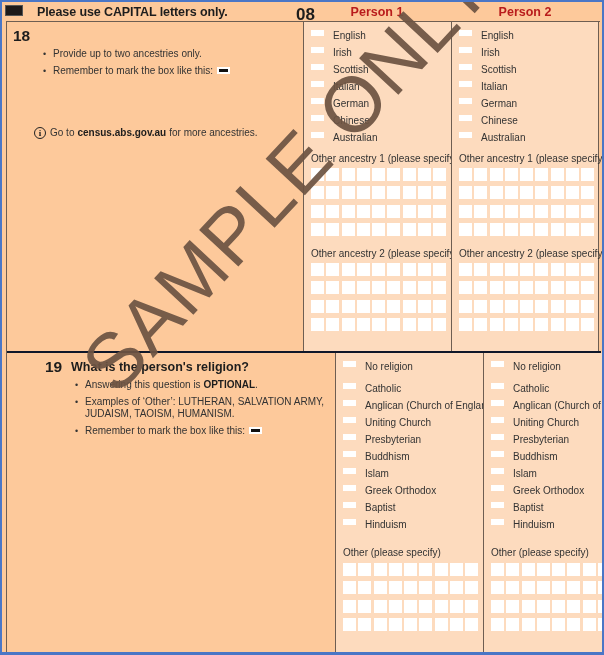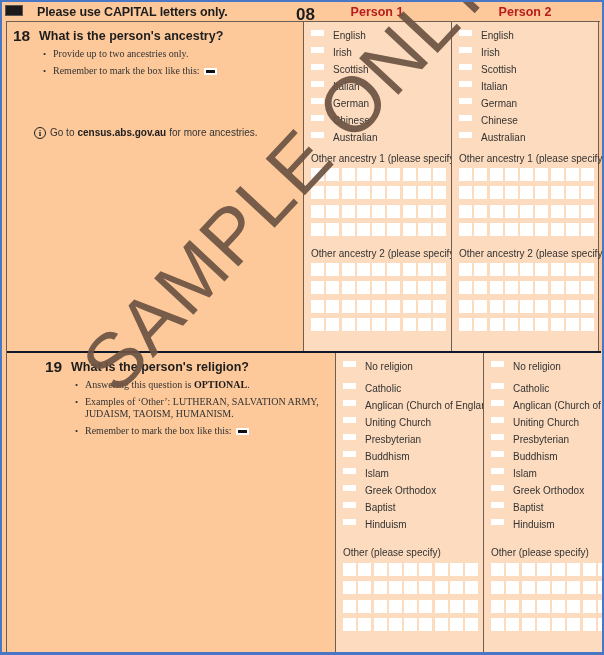--- a/index.html
+++ b/index.html
@@ -64,21 +64,21 @@
   .qnum {
     position: absolute; left: 6px; top: 5px;
     font-size: 15.5px; font-weight: bold; color: #1d1d1d;
   }
   .qtitle {
     position: absolute; left: 32px; top: 7px;
     font-size: 12.5px; font-weight: bold; color: #1d1d1d;
   }
   .bullets {
     position: absolute; left: 36px; top: 26px; width: 250px;
-    list-style: none; font-size: 10px; color: #333; line-height: 12.5px; font-family: Liberation Serif, serif;
+    list-style: none; font-size: 10px; color: #333; line-height: 12.5px;
   }
   .bullets li { position: relative; padding-left: 10px; margin-bottom: 4px; }
   .bullets li::before {
     content: "•"; position: absolute; left: 0; top: 0; font-size: 9px;
   }
   .bullets b { color: #1d1d1d; }
   .markbox {
     display: inline-block; width: 13px; height: 7px; background: #fff;
     position: relative; vertical-align: middle; margin-left: 4px;
   }
@@ -135,21 +135,20 @@
     <div class="page-num">08</div>
     <div class="person-head ph1">Person 1</div>
     <div class="person-head ph2">Person 2</div>
   </div>
 
   <div class="table">
 
     <div class="row r18">
       <div class="qcell">
         <div class="qnum">18</div>
-        <div class="qtitle">What is the person's ancestry?</div>
         <ul class="bullets">
           <li><span>Provide up to two ancestries only.</span></li>
           <li><span>Remember to mark the box like this:</span><span class="markbox"></span></li>
         </ul>
         <div class="info-line">
           <span class="info-icon">i</span>
           <span>Go to</span>
           <b>census.abs.gov.au</b>
           <span>for more ancestries.</span>
         </div>

